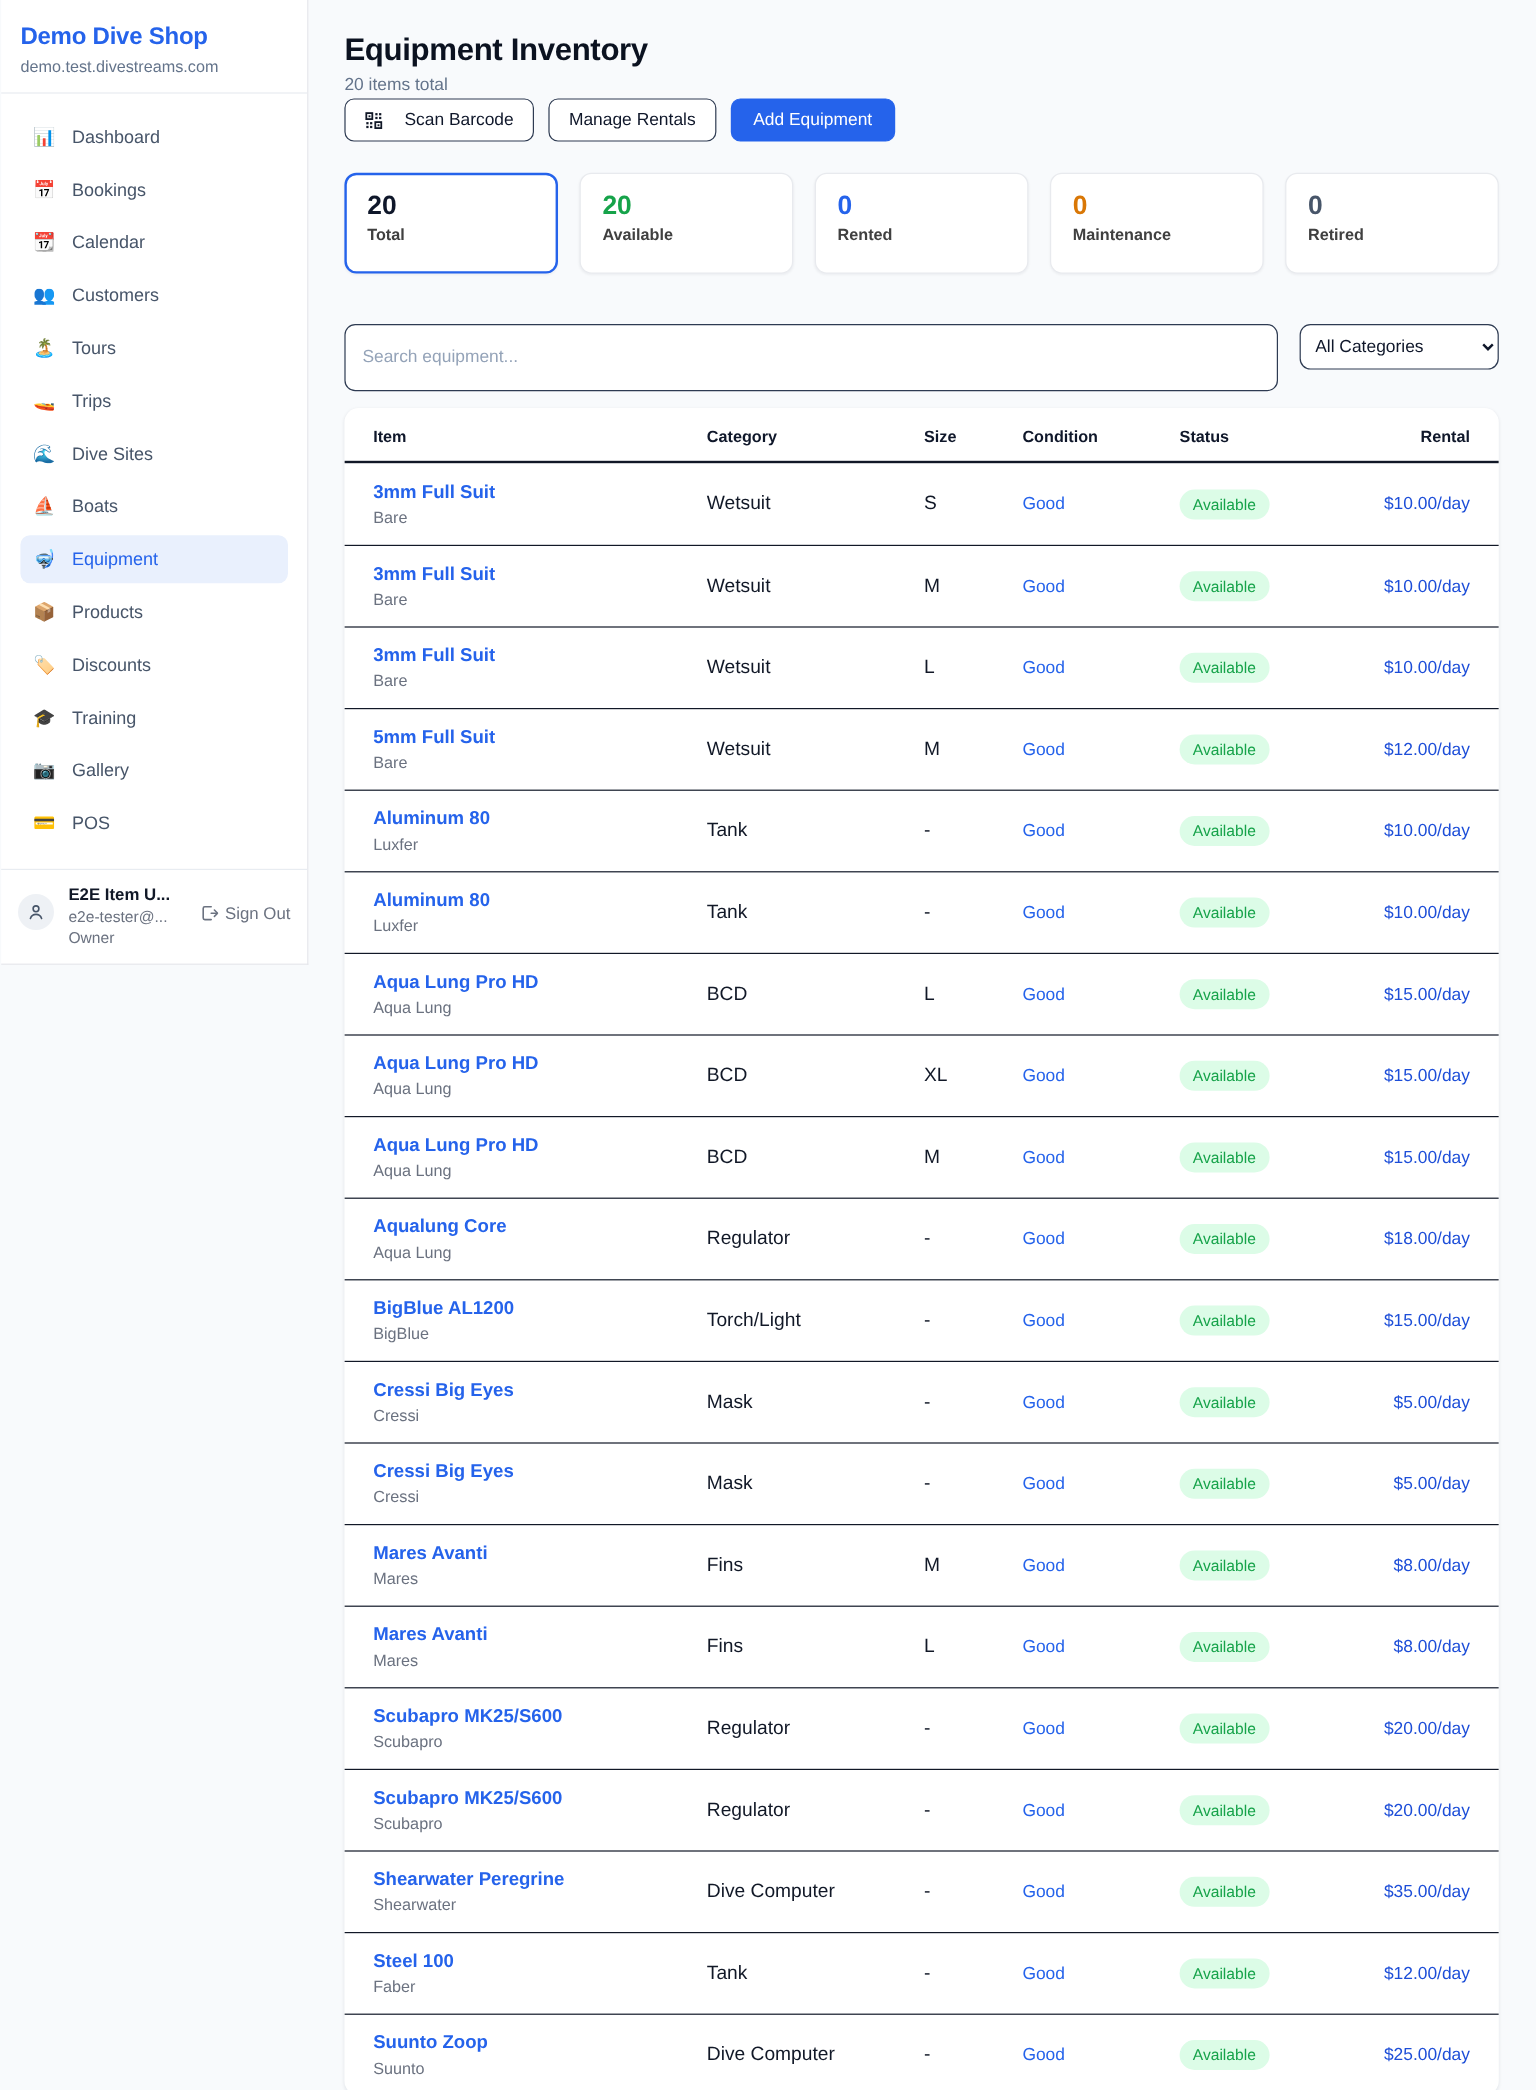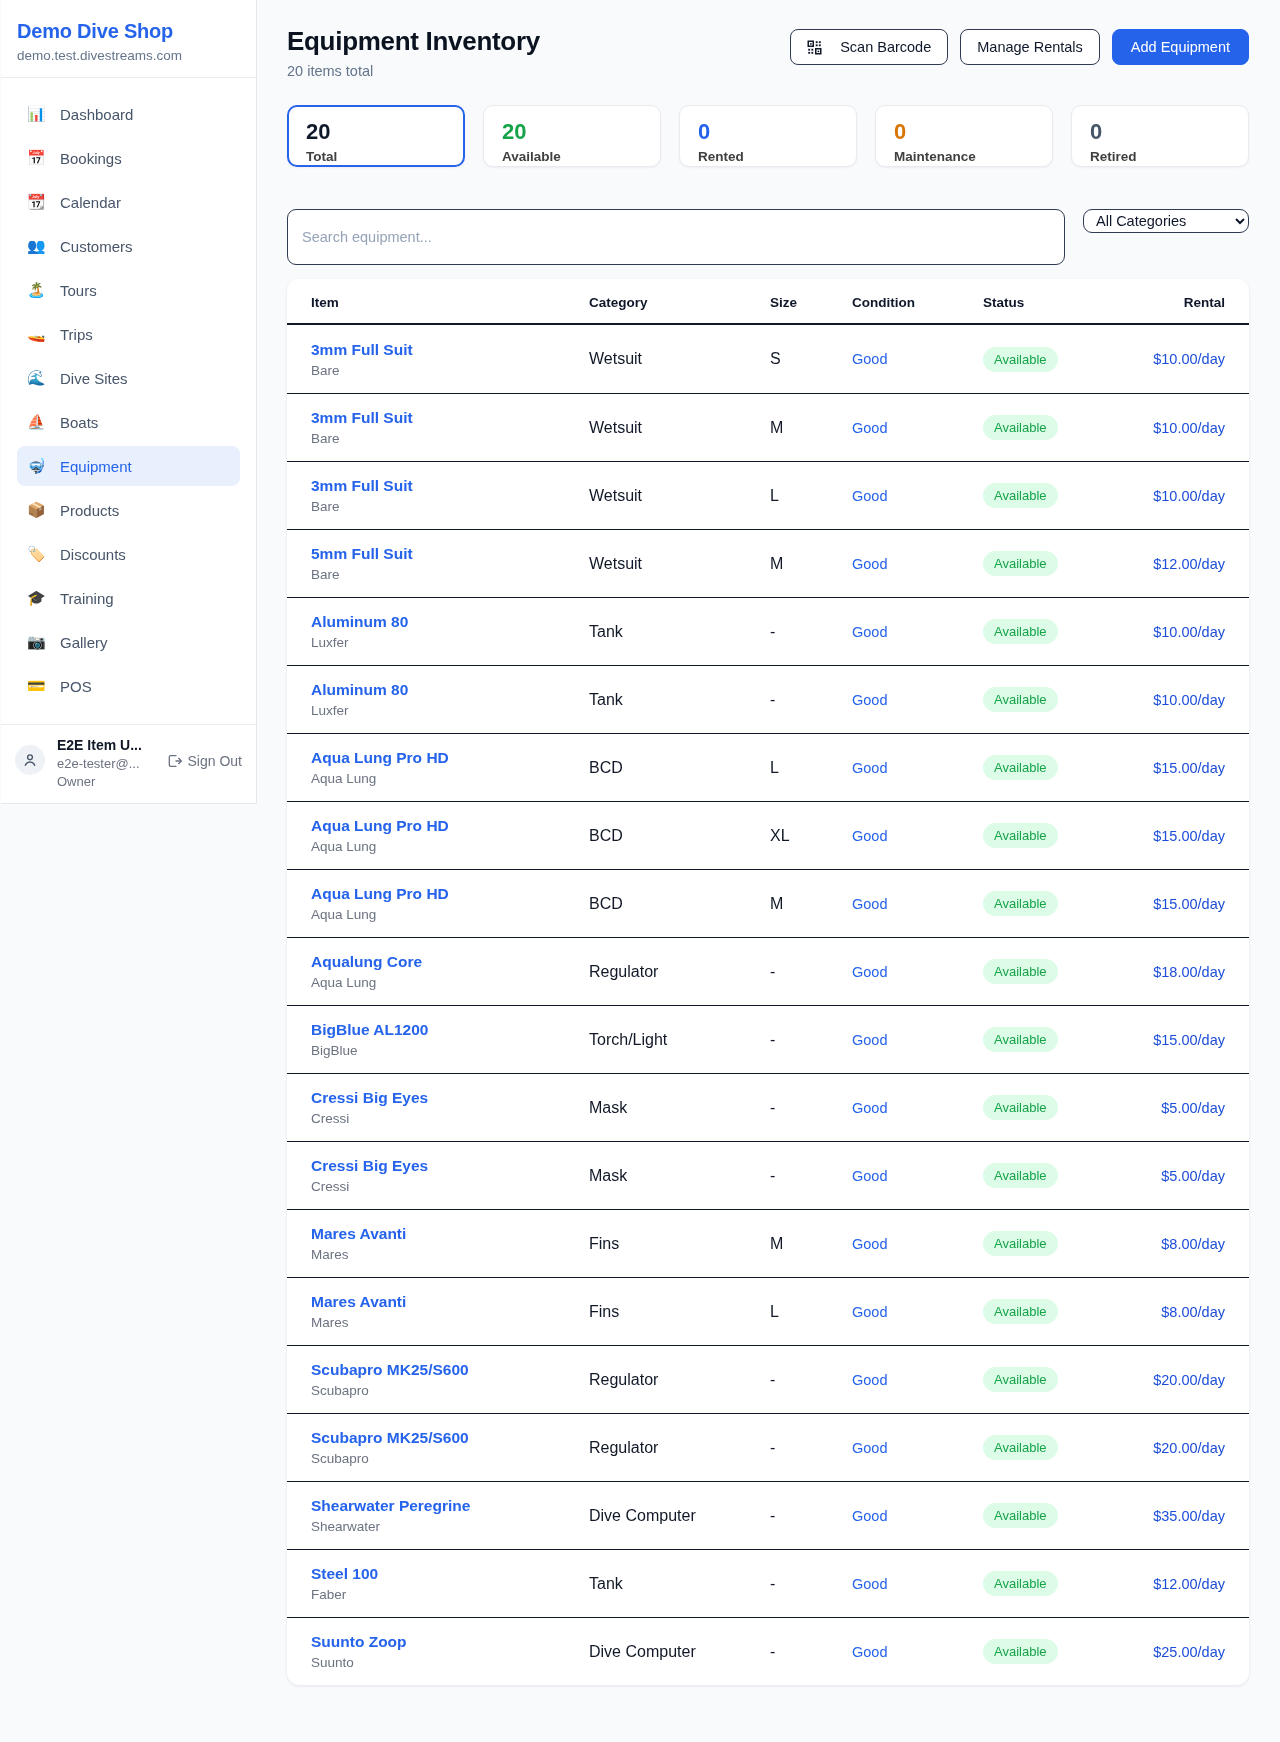--- a/index.html
+++ b/index.html
@@ -23,41 +23,41 @@
             align-items:center; justify-content:center; margin-top:8px; flex:0 0 30px; }
   .user-meta { flex:1 1 auto; min-width:0; }
   .user-name { font-size:14px; font-weight:bold; color:#111827; }
   .user-email { font-size:13px; color:#6b7280; margin-top:3px; }
   .user-role { font-size:13px; color:#6b7280; margin-top:3px; }
   .signout { display:flex; align-items:center; gap:6px; border:none; background:transparent;
              color:#6b7280; font-size:14px; font-family:inherit; cursor:pointer; margin-top:16px; white-space:nowrap; }
 
   
   .main { margin-left:256px; padding:26px 31px 0 31px; }
-  .header-row { display:flex; justify-content:space-between; align-items:flex-start; margin-bottom:26px; }
+  .header-row { display:flex; justify-content:space-between; align-items:flex-start; margin-bottom:26px;flex-direction:column; }
   h1 { font-size:26px; font-weight:800; color:#0b1220; letter-spacing:-0.3px; }
   .subtitle { color:#64748b; font-size:14.5px; margin-top:6px; }
   .header-actions { display:flex; gap:12px; align-items:center; margin-top:3px; }
   .btn { font-family:inherit; font-size:14.5px; border-radius:8px; cursor:pointer;
          display:inline-flex; align-items:center; gap:18px; }
   .btn-outline { background:#fff; border:1px solid #2e3b52; color:#0f172a; padding:9px 16px; }
   .btn-primary { background:#2563eb; border:1px solid #2563eb; color:#fff; padding:9px 18px; font-weight:500; }
 
   .stats { display:flex; gap:18px; margin-bottom:42px; }
   .stat-card { flex:1 1 0; background:#fff; border:1px solid #e8eaee; border-radius:10px;
-               padding:13px 18px; height:62px; box-shadow:0 1px 2px rgba(16,24,40,.05); cursor:pointer; }
+               padding:13px 18px; height:84px; box-shadow:0 1px 2px rgba(16,24,40,.05); cursor:pointer; }
   .stat-card.selected { border:2px solid #2563eb; padding:12px 17px; }
   .stat-value { font-size:22px; font-weight:bold; }
   .stat-label { font-size:13.5px; color:#404040; margin-top:4px;font-weight:bold; }
 
   .filter-row { display:flex; gap:18px; margin-bottom:14px; }
   .search-input { flex:1 1 auto; height:56px; border:1px solid #2e3b52; border-radius:9px;
                   padding:0 14px; font-size:14.5px; font-family:inherit; background:#fff; color:#0f172a; }
   .search-input::placeholder { color:#94a3b8; }
-  .cat-select { width:166px; height:24px; border:1px solid #2e3b52; border-radius:9px;
+  .cat-select { width:166px; height:38px; border:1px solid #2e3b52; border-radius:9px;
                 background:#fff; font-size:14.5px; font-family:inherit; padding:0 8px; color:#0f172a; }
 
   .table-card { background:#fff; border-radius:12px; box-shadow:0 1px 3px rgba(16,24,40,.09);
                 overflow:hidden; margin-bottom:35px; }
   .trow { display:grid; grid-template-columns:278px 181px 82px 131px 150px 1fr;
           align-items:center; padding:0 24px; }
   .thead { font-size:13.5px; font-weight:bold; color:#0f172a; padding-top:16px; padding-bottom:13px;
            border-bottom:2px solid #111827; }
   .thead .th-rental { text-align:right; }
   .row { border-top:1px solid #111827; padding-top:13px; padding-bottom:13px; min-height:68px; }

